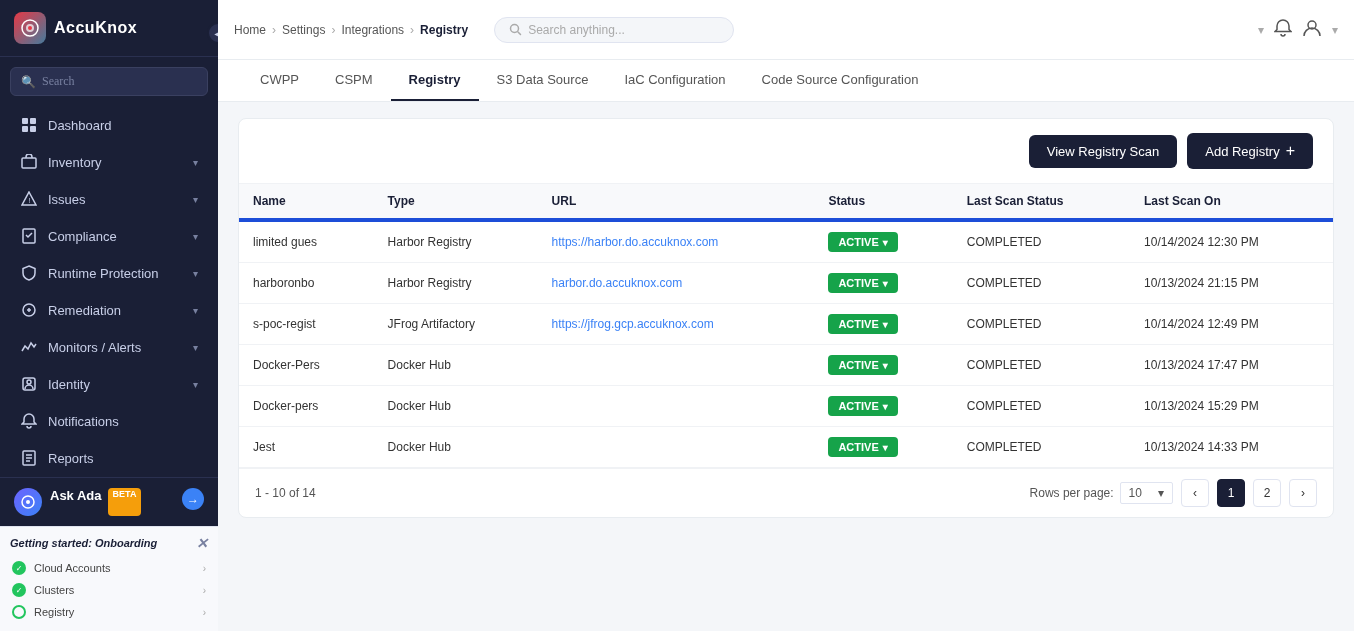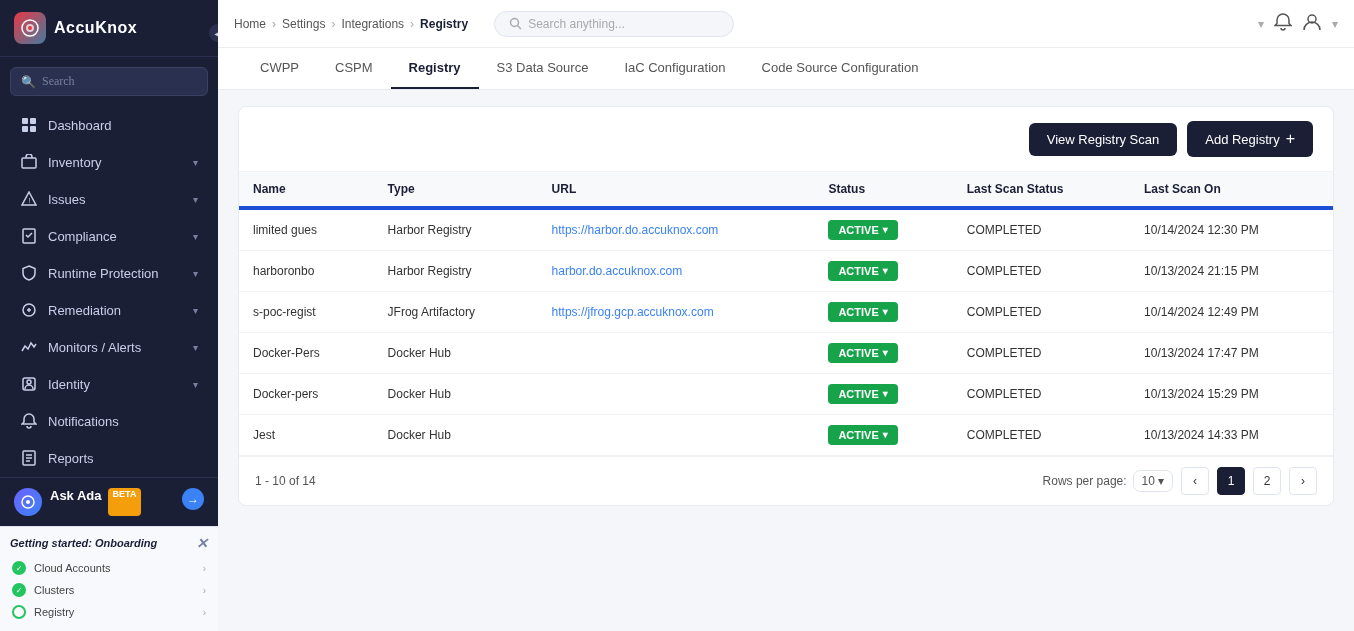--- a/index.html
+++ b/index.html
@@ -124,21 +124,21 @@
     .dot-green { background: #22c55e; color: white; }
     .dot-outline { border: 2px solid #22c55e; }
     .onboarding-item-label { flex: 1; font-size: 11px; }
     .onboarding-item-arrow { color: #aaa; font-size: 10px; }
 
     
     .main { flex: 1; display: flex; flex-direction: column; overflow: hidden; }
 
     
     .topbar {
-      height: 48px;
+      height: 60px;
       background: white;
       border-bottom: 1px solid #e8ecf0;
       display: flex; align-items: center;
       padding: 0 16px;
       gap: 10px;
     }
     .breadcrumb { display: flex; align-items: center; gap: 6px; color: #555; font-size: 12px; }
     .breadcrumb-sep { color: #aaa; }
     .breadcrumb-current { color: #1a1f36; font-weight: 600; }
     .topbar-search {
@@ -217,40 +217,40 @@
       text-align: left; font-size: 12px; font-weight: 600;
       color: #1a1f36; border-bottom: 4px solid #1d4ed8;
     }
     td {
       padding: 10px 14px;
       font-size: 12px; color: #333;
       border-bottom: 1px solid #f0f2f5;
       max-width: 200px; overflow: hidden; text-overflow: ellipsis; white-space: nowrap;
     }
     .status-badge {
-      display: inline-flex; align-items: flex-start; gap: 4px;
+      display: inline-flex; align-items: flex-end; gap: 4px;
       background: #16a34a; color: white;
       padding: 4px 10px; border-radius: 4px;
       font-size: 11px; font-weight: 600; cursor: pointer;
     }
     .status-badge .dropdown-arrow { font-size: 10px; }
 
     
     .table-footer {
       padding: 10px 16px;
       display: flex; align-items: center; justify-content: space-between;
       border-top: 1px solid #f0f2f5;
     }
     .pagination-info { font-size: 12px; color: #555; }
     .pagination-right { display: flex; align-items: center; gap: 8px; }
     .rows-per-page { display: flex; align-items: center; gap: 6px; font-size: 12px; color: #555; }
     .rows-select {
-      border: 1px solid #e0e4f0; border-radius: 7px;
+      border: 1px solid #e0e4f0; border-radius: 2px;
       padding: 3px 8px; font-size: 12px; cursor: pointer;
-      display: flex; align-items: center; gap: 3px; background: white;
+      display: flex; align-items: center; gap: 16px; background: white;
     }
     .page-btn {
       width: 28px; height: 28px;
       border: 1px solid #e0e4f0; border-radius: 4px;
       display: flex; align-items: center; justify-content: center;
       cursor: pointer; font-size: 12px; background: white; color: #333;
     }
     .page-btn.active { background: #1a1f36; color: white; border-color: #1a1f36; }
   </style>
 </head>

